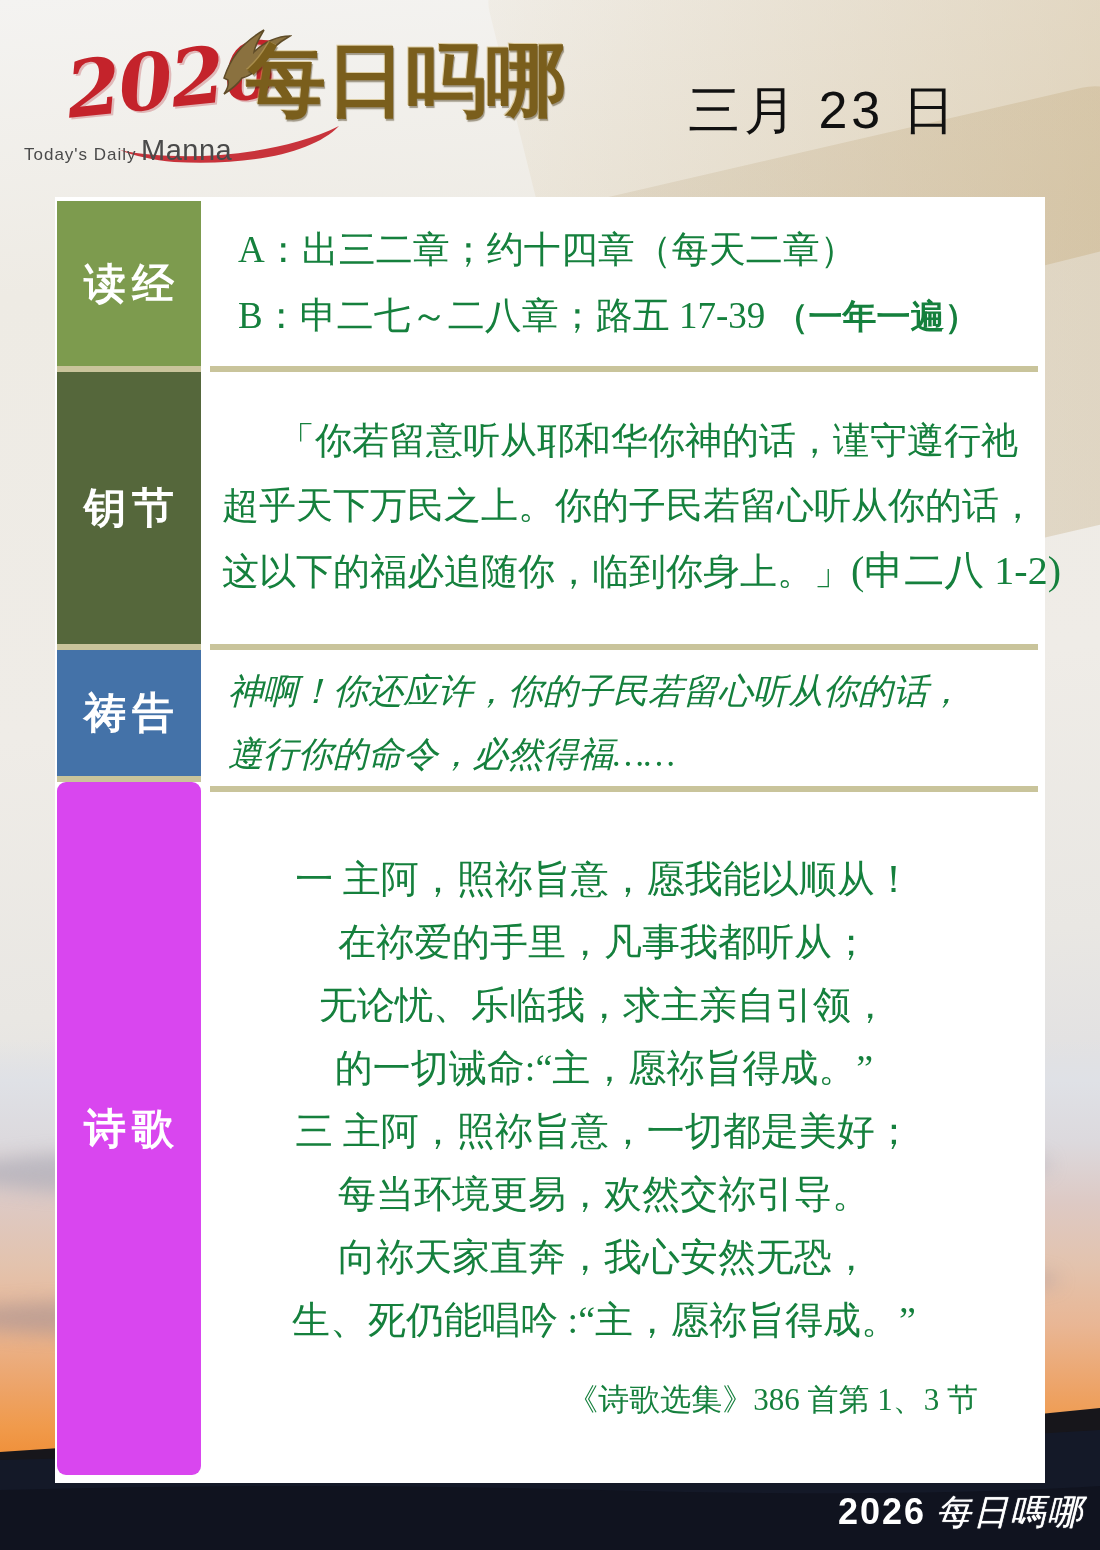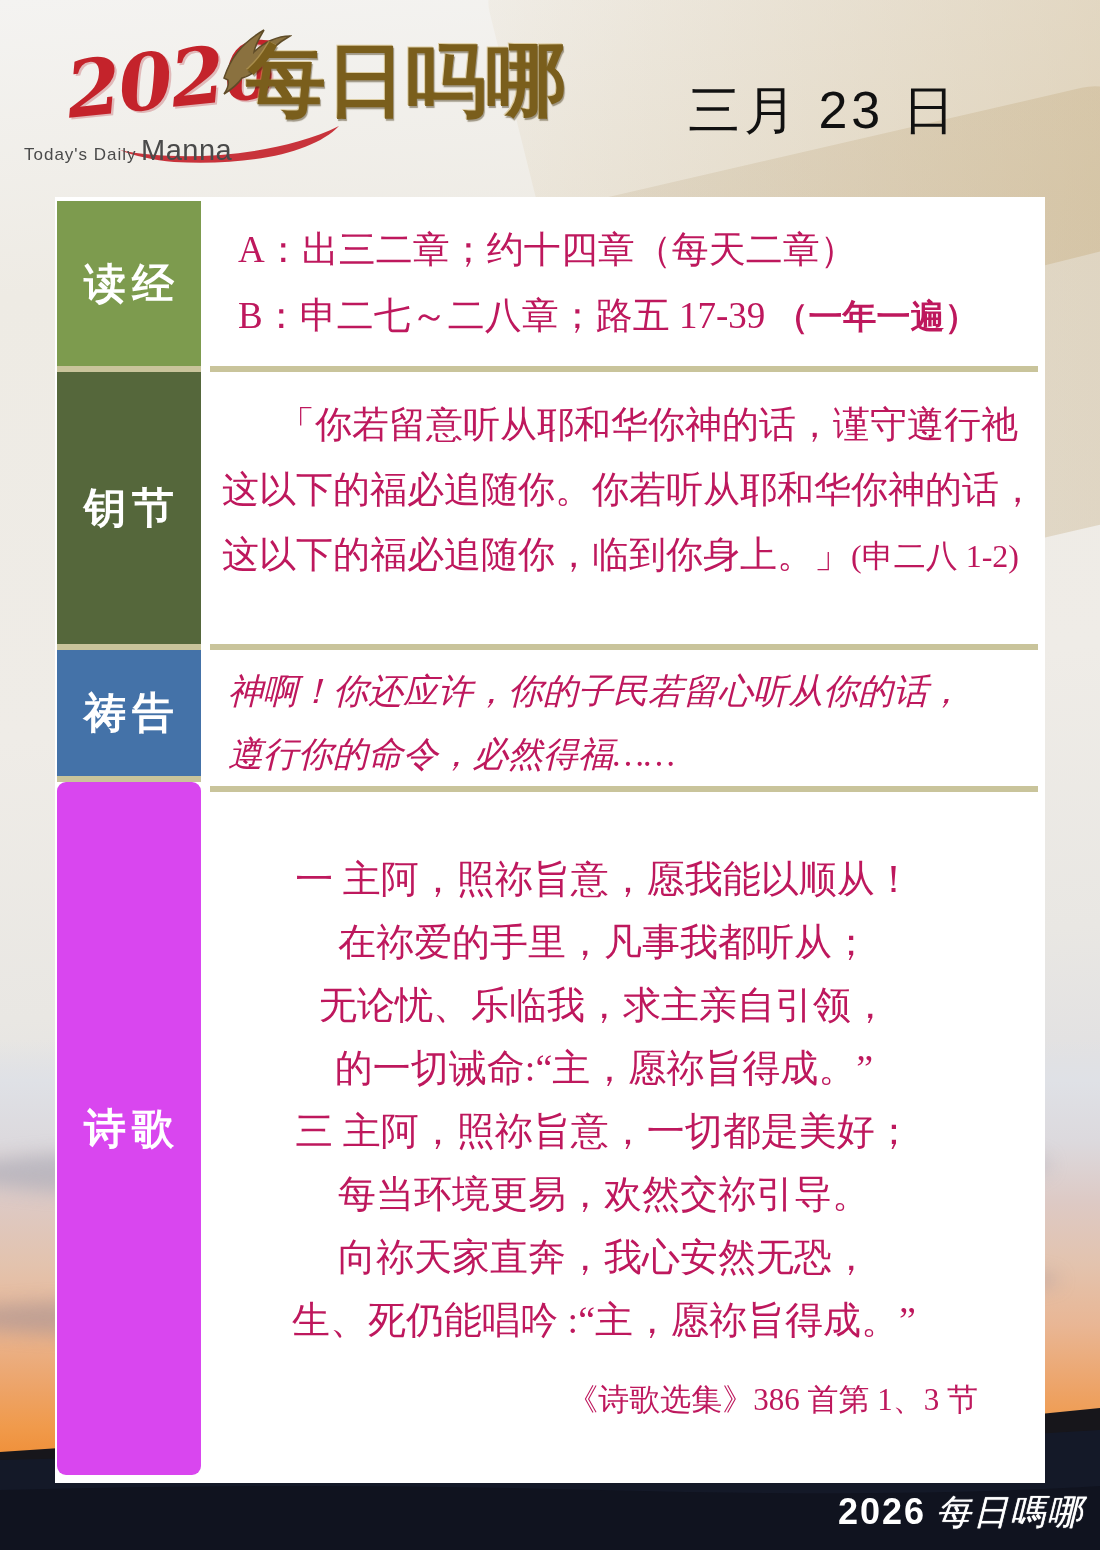--- a/index.html
+++ b/index.html
@@ -66,29 +66,29 @@
     box-sizing:border-box;padding:4px 2px 8px 2px;display:flex;flex-direction:column;}
   .content-col{position:absolute;left:203px;top:197px;width:842px;height:1286px;background:#fff;
     box-sizing:border-box;padding:4px 7px 8px 7px;display:flex;flex-direction:column;}
   .divider{height:6px;flex:0 0 6px;background:#c9c49b;}
   .lbl{display:flex;align-items:center;justify-content:center;color:#fff;
     font-size:42px;font-weight:700;letter-spacing:6px;text-indent:6px;}
   .lbl-reading{flex:0 0 165px;background:#7d9b4e;}
   .lbl-key{flex:0 0 272px;background:#55673b;}
   .lbl-prayer{flex:0 0 126px;background:#4472a8;}
   .lbl-hymn{flex:1 1 auto;background:#d946ef;border-radius:9px;}
-  .cell{box-sizing:border-box;background:rgba(255,255,255,.66);color:#be185d;}
+  .cell{box-sizing:border-box;background:rgba(255,255,255,.66);color:#15803d;}
   .cell-reading{flex:0 0 165px;padding:16px 12px 0 28px;font-size:37px;line-height:66px;white-space:nowrap;}
-  .cell-key{flex:0 0 272px;padding:20px 10px 0 12px;font-size:37px;line-height:65px;white-space:nowrap;}
+  .cell-key{flex:0 0 272px;padding:36px 10px 0 12px;font-size:37px;line-height:65px;white-space:nowrap;}
   .cell-prayer{flex:0 0 126px;padding:10px 10px 0 18px;font-size:35px;line-height:63px;white-space:nowrap;font-style:italic;}
   .cell-hymn{flex:1 1 auto;padding:56px 60px 0 20px;font-size:38px;line-height:63px;}
   .hymn-line{text-align:center;white-space:nowrap;}
   .hymn-source{text-align:right;font-size:31px;margin-top:16px;white-space:nowrap;}
   .bold-note{font-weight:700;font-family:"Liberation Sans","DejaVu Sans",sans-serif;font-size:34px;}
-  .ref{font-size:32px;}
+  .ref{font-size:40px;}
   
   .footer-logo{position:absolute;right:16px;bottom:14px;color:#fff;white-space:nowrap;display:flex;align-items:baseline;}
   .footer-year{font-family:"Liberation Sans","DejaVu Sans",sans-serif;font-weight:700;font-size:36px;letter-spacing:2px;margin-right:10px;}
   .footer-cn{font-size:35px;font-style:italic;letter-spacing:2px;text-shadow:0 0 1px #fff;margin-top:15px;}
 </style>
 </head>
 <body>
 
 <div class="page">
 
@@ -146,21 +146,21 @@
 
   <div class="content-col">
     <div class="cell cell-reading">
       <div>A：出三二章；约十四章（每天二章）</div>
       <div><span>B：申二七～二八章；路五 17-39 </span><span class="bold-note">（一年一遍）</span></div>
     </div>
     <div class="divider"></div>
 
     <div class="cell cell-key">
       <div style="padding-left:56px;">「你若留意听从耶和华你神的话，谨守遵行祂</div>
-      <div>这以下的福必追随你。你若听从耶和华你神的话，</div>
+      <div>超乎天下万民之上。你的子民若留心听从你的话，</div>
       <div><span>这以下的福必追随你，临到你身上。」</span><span class="ref">(申二八 1-2)</span></div>
     </div>
     <div class="divider"></div>
 
     <div class="cell cell-prayer">
       <div>神啊！你还应许，你的子民若留心听从你的话，</div>
       <div>遵行你的命令，必然得福……</div>
     </div>
     <div class="divider"></div>
 

